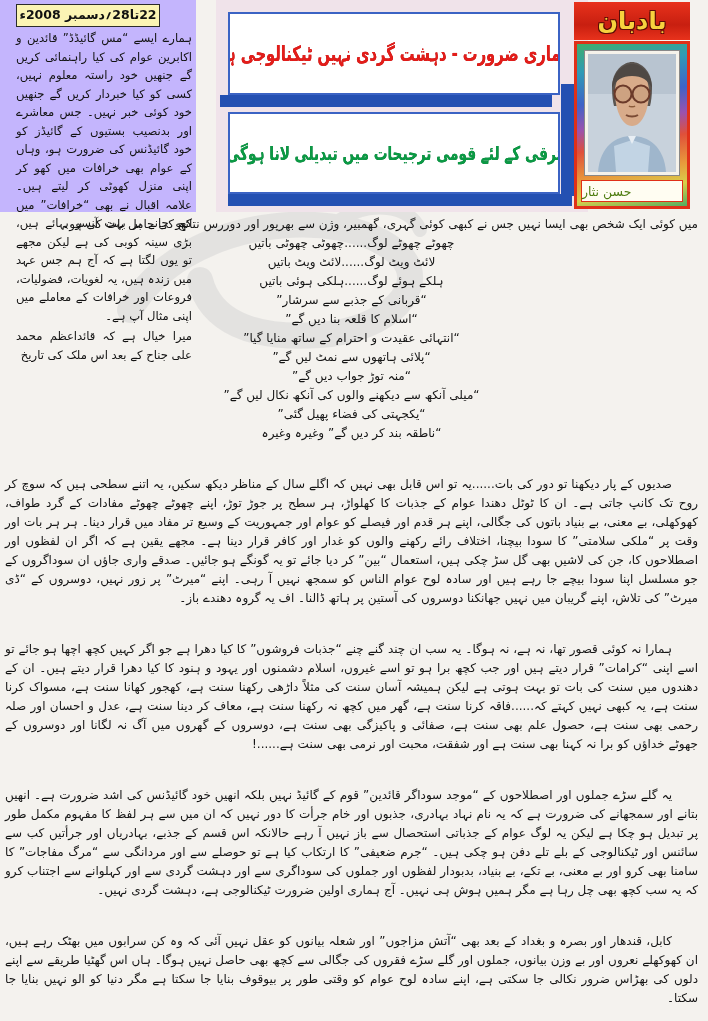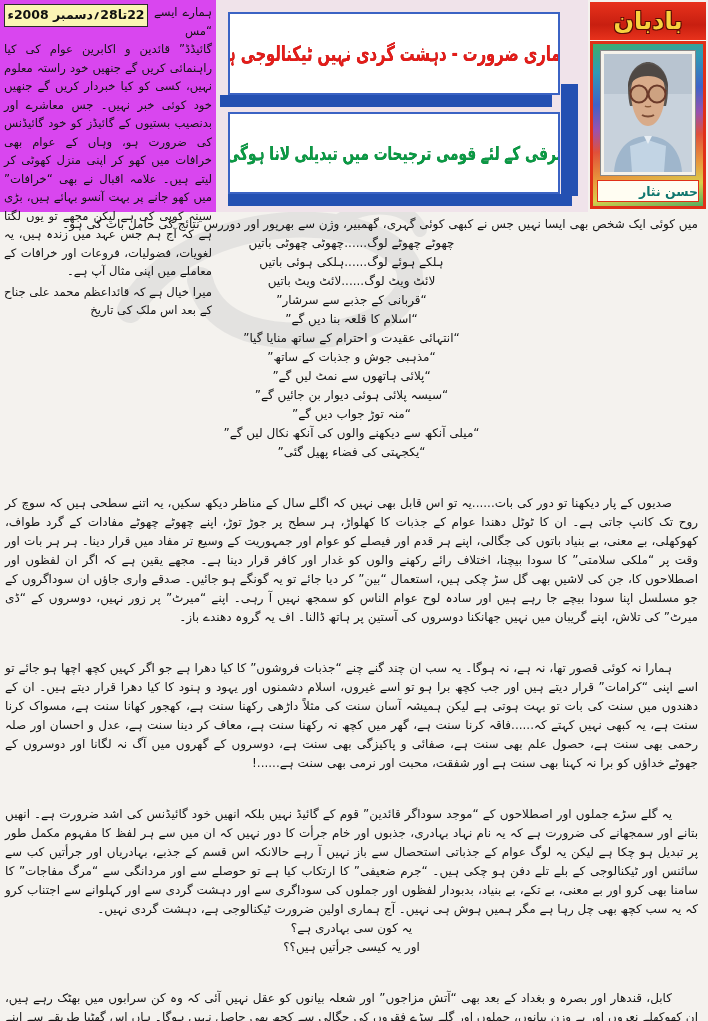--- a/index.html
+++ b/index.html
@@ -5,24 +5,24 @@
   html,body{margin:0;padding:0;background:#e8e6e2;}
   .page{
     position:relative;width:708px;height:1021px;margin:0 auto;
     background:#f4f2ee;overflow:hidden;
     font-family:"DejaVu Sans",sans-serif;color:#141414;direction:rtl;
   }
   
   .masthead{position:absolute;top:0;left:0;width:708px;height:212px;}
   
   .intro-col{
-    position:absolute;left:0;top:0;width:216px;height:212px;
-    padding:3px 4px 0 4px;box-sizing:border-box;
+    position:absolute;left:0;top:0;width:196px;height:212px;
+    padding:3px 4px 0 16px;box-sizing:border-box;
     font-size:11.6px;line-height:18.5px;text-align:justify;direction:rtl;
-    background:#d946ef;
+    background:#c4b5fd;
   }
   .date-box{
     float:left;width:142px;height:21px;margin:1px 6px 2px 0;
     background:#fbf4b4;border:1.5px solid #2b2b2b;
     display:flex;align-items:center;justify-content:center;
     font-size:12.5px;font-weight:bold;white-space:nowrap;color:#111;
   }
   .intro-closing{margin-top:2px;text-align:justify;}
   
   .hl-band{
@@ -36,21 +36,21 @@
   }
   .hl1{top:12px;height:83px;}
   .hl2{top:112px;height:82px;}
   .hl-shadow1{position:absolute;left:4px;top:95px;width:332px;height:12px;background:#2450b2;}
   .hl-vbar{position:absolute;right:10px;top:84px;width:17px;height:112px;background:#2450b2;}
   .hl-shadow2{position:absolute;left:12px;top:194px;width:344px;height:12px;background:#2450b2;}
   .hl-text{display:inline-block;white-space:nowrap;font-weight:bold;transform-origin:center;}
   .hl-text.main{color:#e31d1a;font-size:21px;transform:scaleX(0.70);text-shadow:0 0 0.5px #a00;}
   .hl-text.sub{color:#0b9a44;font-size:19px;transform:scaleX(0.72);text-shadow:0 0 0.5px #063;}
   
-  .brand-col{position:absolute;right:0;top:0;width:120px;height:212px;}
+  .brand-col{position:absolute;right:16px;top:0;width:120px;height:212px;}
   .brand-head{
     position:absolute;top:2px;right:2px;left:2px;height:38px;
     background:linear-gradient(180deg,#e8321c 0%,#c81f10 60%,#e8321c 100%);
     display:flex;align-items:center;justify-content:center;
   }
   .brand-title{
     color:#f7d23e;font-size:24px;font-weight:bold;white-space:nowrap;
     text-shadow:1px 1px 0 #5a0d05,-1px 1px 0 #5a0d05,1px -1px 0 #5a0d05,-1px -1px 0 #5a0d05;
   }
   .photo-frame{
@@ -59,22 +59,22 @@
     background:linear-gradient(170deg,#3fae6b 0%,#2f9bb5 16%,#3f63c8 34%,#9a52ae 48%,#e0503a 60%,#e89a3c 76%,#d8cf4a 87%,#52ae60 100%);
   }
   .photo-inset{
     position:absolute;top:7px;left:50%;transform:translateX(-50%);
     width:88px;height:118px;background:#cfd8e2;border:3px solid #f5f2ea;
     box-shadow:0 0 0 1px #888;overflow:hidden;
   }
   .caption-box{
     position:absolute;left:4px;right:4px;bottom:4px;height:20px;
     background:#fffdf2;border:1.5px solid #e03018;
-    display:flex;align-items:center;justify-content:flex-start;
-    font-size:12.5px;font-weight:bold;color:#0f766e;white-space:nowrap;
+    display:flex;align-items:center;justify-content:flex-end;
+    font-size:12.5px;font-weight:normal;color:#4d7c0f;white-space:nowrap;
   }
   
   .watermark{position:absolute;left:90px;top:160px;width:360px;height:220px;opacity:0.10;pointer-events:none;}
   
   .article{
     position:absolute;top:213px;left:0;width:708px;height:808px;
     padding:2px 10px 0 5px;box-sizing:border-box;
     font-size:12px;line-height:19px;text-align:justify;direction:rtl;color:#161616;
   }
   .article p{margin:0;}
@@ -143,40 +143,37 @@
           <span>حسن نثار</span>
         </div>
       </div>
     </div>
   </div>
 
   <div class="article">
     <p>میں کوئی ایک شخص بھی ایسا نہیں جس نے کبھی کوئی گہری، گھمبیر، وژن سے بھرپور اور دوررس نتائج کی حامل بات کی ہو۔</p>
 
     <p class="line-center">چھوٹے چھوٹے لوگ......چھوٹی چھوٹی باتیں</p>
+    <p class="line-center">لائٹ ویٹ لوگ......لائٹ ویٹ باتیں</p>
     <p class="line-center">ہلکے ہوئے لوگ......ہلکی ہوئی باتیں</p>
-    <p class="line-center">لائٹ ویٹ لوگ......لائٹ ویٹ باتیں</p>
 
 
     <p class="q">“قربانی کے جذبے سے سرشار”</p>
     <p class="q">“اسلام کا قلعہ بنا دیں گے”</p>
     <p class="q">“انتہائی عقیدت و احترام کے ساتھ منایا گیا”</p>
-    <p class="q">“مذہبی جوش و جذبات کے ساتھ”</p>
     <p class="q">“پلائی ہاتھوں سے نمٹ لیں گے”</p>
-    <p class="q">“سیسہ پلائی ہوئی دیوار بن جائیں گے”</p>
     <p class="q">“منہ توڑ جواب دیں گے”</p>
     <p class="q">“میلی آنکھ سے دیکھنے والوں کی آنکھ نکال لیں گے”</p>
     <p class="q">“یکجہتی کی فضاء پھیل گئی”</p>
+    <p class="q">“ناطقہ بند کر دیں گے” وغیرہ وغیرہ</p>
 
 
     <p class="indent">صدیوں کے پار دیکھنا تو دور کی بات......یہ تو اس قابل بھی نہیں کہ اگلے سال کے مناظر دیکھ سکیں، یہ اتنے سطحی ہیں کہ سوچ کر روح تک کانپ جاتی ہے۔ ان کا ٹوٹل دھندا عوام کے جذبات کا کھلواڑ، ہر سطح پر جوڑ توڑ، اپنے چھوٹے چھوٹے مفادات کے گرد طواف، کھوکھلی، بے معنی، بے بنیاد باتوں کی جگالی، اپنے ہر قدم اور فیصلے کو عوام اور جمہوریت کے وسیع تر مفاد میں قرار دینا۔ ہر ہر بات اور وقت پر “ملکی سلامتی” کا سودا بیچنا، اختلاف رائے رکھنے والوں کو غدار اور کافر قرار دینا ہے۔ مجھے یقین ہے کہ اگر ان لفظوں اور اصطلاحوں کا، جن کی لاشیں بھی گل سڑ چکی ہیں، استعمال “بین” کر دیا جائے تو یہ گونگے ہو جائیں۔ صدقے واری جاؤں ان سوداگروں کے جو مسلسل اپنا سودا بیچے جا رہے ہیں اور سادہ لوح عوام الناس کو سمجھ نہیں آ رہی۔ اپنے “میرٹ” پر زور نہیں، دوسروں کے “ڈی میرٹ” کی تلاش، اپنے گریبان میں نہیں جھانکنا دوسروں کی آستین پر ہاتھ ڈالنا۔ اف یہ گروہ دھندے باز۔</p>
     <p class="indent">ہمارا نہ کوئی قصور تھا، نہ ہے، نہ ہوگا۔ یہ سب ان چند گنے چنے “جذبات فروشوں” کا کیا دھرا ہے جو اگر کہیں کچھ اچھا ہو جائے تو اسے اپنی “کرامات” قرار دیتے ہیں اور جب کچھ برا ہو تو اسے غیروں، اسلام دشمنوں اور یہود و ہنود کا کیا دھرا قرار دیتے ہیں۔ ان کے دھندوں میں سنت کی بات تو بہت ہوتی ہے لیکن ہمیشہ آسان سنت کی مثلاً داڑھی رکھنا سنت ہے، کھجور کھانا سنت ہے، مسواک کرنا سنت ہے، یہ کبھی نہیں کہتے کہ......فاقہ کرنا سنت ہے، گھر میں کچھ نہ رکھنا سنت ہے، معاف کر دینا سنت ہے، عدل و احسان اور صلہ رحمی بھی سنت ہے، حصول علم بھی سنت ہے، صفائی و پاکیزگی بھی سنت ہے، دوسروں کے گھروں میں آگ نہ لگانا اور دوسروں کے جھوٹے خداؤں کو برا نہ کہنا بھی سنت ہے اور شفقت، محبت اور نرمی بھی سنت ہے......!</p>
     <p class="indent">یہ گلے سڑے جملوں اور اصطلاحوں کے “موجد سوداگر قائدین” قوم کے گائیڈ نہیں بلکہ انھیں خود گائیڈنس کی اشد ضرورت ہے۔ انھیں بتانے اور سمجھانے کی ضرورت ہے کہ یہ نام نہاد بہادری، جذبوں اور خام جرأت کا دور نہیں کہ ان میں سے ہر لفظ کا مفہوم مکمل طور پر تبدیل ہو چکا ہے لیکن یہ لوگ عوام کے جذباتی استحصال سے باز نہیں آ رہے حالانکہ اس قسم کے جذبے، بہادریاں اور جرأتیں کب سے سائنس اور ٹیکنالوجی کے بلے تلے دفن ہو چکی ہیں۔ “جرم ضعیفی” کا ارتکاب کیا ہے تو حوصلے سے اور مردانگی سے “مرگ مفاجات” کا سامنا بھی کرو اور بے معنی، بے تکے، بے بنیاد، بدبودار لفظوں اور جملوں کی سوداگری سے اور دہشت گردی سے اور کہلوانے سے اجتناب کرو کہ یہ سب کچھ بھی چل رہا ہے مگر ہمیں ہوش ہی نہیں۔ آج ہماری اولین ضرورت ٹیکنالوجی ہے، دہشت گردی نہیں۔</p>
 
-    <p class="line-center">یہ کون سی بہادری ہے؟</p>
-    <p class="line-center">اور یہ کیسی جرأتیں ہیں؟؟</p>
 
     <p class="indent">کابل، قندھار اور بصرہ و بغداد کے بعد بھی “آتش مزاجوں” اور شعلہ بیانوں کو عقل نہیں آئی کہ وہ کن سرابوں میں بھٹک رہے ہیں، ان کھوکھلے نعروں اور بے وزن بیانوں، جملوں اور گلے سڑے فقروں کی جگالی سے کچھ بھی حاصل نہیں ہوگا۔ ہاں اس گھٹیا طریقے سے اپنے دلوں کی بھڑاس ضرور نکالی جا سکتی ہے، اپنے سادہ لوح عوام کو وقتی طور پر بیوقوف بنایا جا سکتا ہے مگر دنیا کو الو نہیں بنایا جا سکتا۔</p>
     <p class="indent">فی زمانہ طاقت کا حصول بڑی تپسیا، ریاضت اور چلہ کشی مانگتا ہے، جان جوکھوں سے بھی آگے کا کام ہے، جس کے لئے ایک بار نہیں بار بار مرنا پڑتا ہے۔ جس کے لئے صبر، حوصلے، ہمت اور علم کے حصول کی ضرورت ہے۔ سائنس اور ٹیکنالوجی کے میدان میں من مارنے اور کامیابی حاصل کرنے کی ضرورت ہے لیکن آپ جن راستوں پر “چلہ کشی” فرما رہے ہیں، یہ بے موت مارے جانے کے راستے ہیں۔ اگر باعزت زندگی اور وقار کی خواہش ہے تو پہلے اپنی قومی ترجیحات میں تبدیلی لانی ہوگی، اسکے بعد ہی ہم ترقی کی منزل سے ہمکنار ہو سکتے ہیں ورنہ ہماری داستان بھی نہ ہوگی داستانوں میں۔</p>
 
   </div>
 
 </div>
 
 </body></html>

